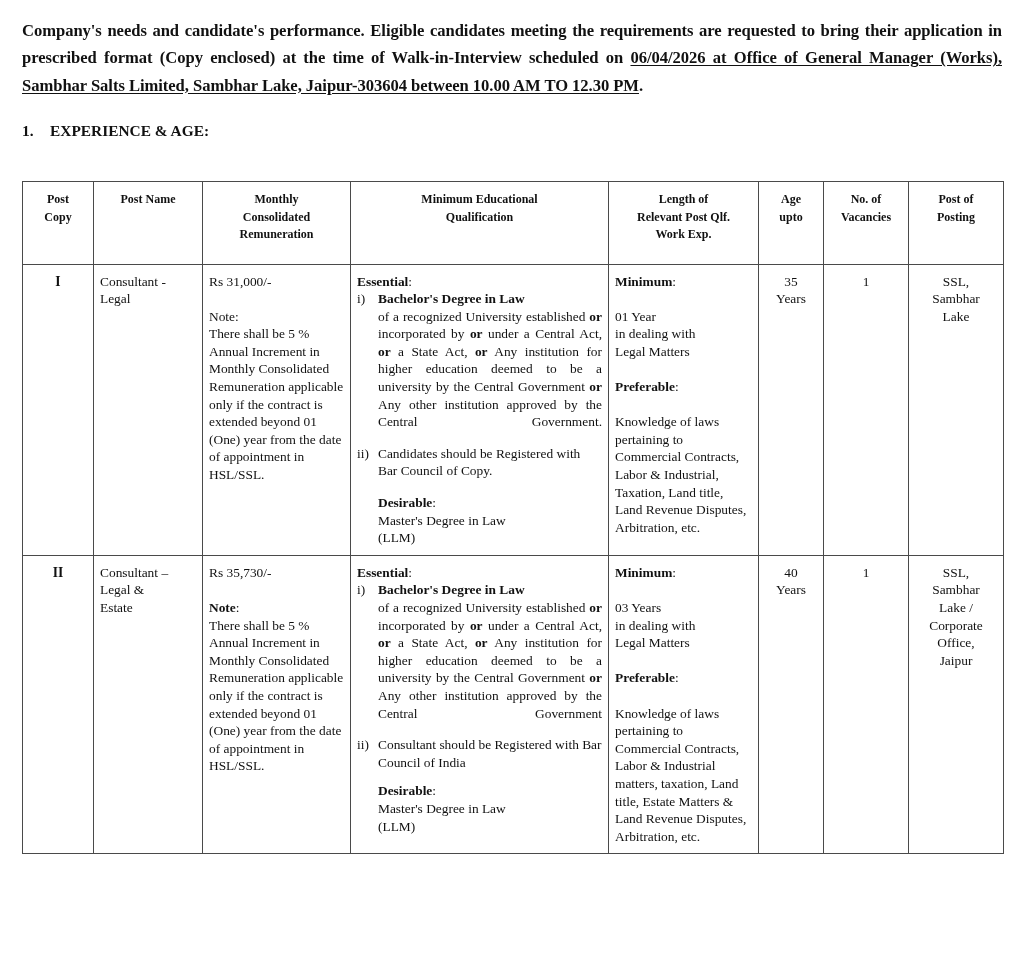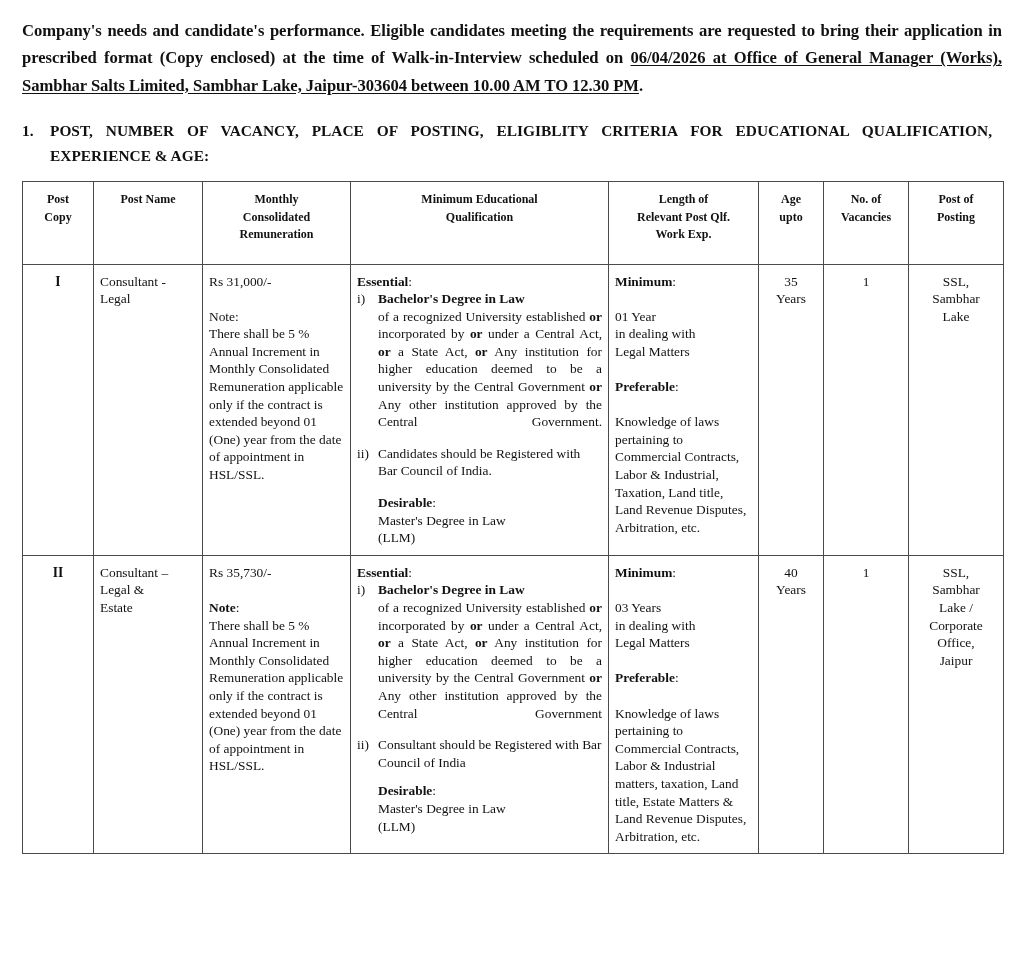--- a/index.html
+++ b/index.html
@@ -114,21 +114,21 @@
   .gap { display: block; height: 14px; }
   .gap-sm { display: block; height: 11px; }
 </style>
 </head>
 <body>
 
 <div class="page">
 
   <p class="intro"><span>Company's needs and candidate's performance. Eligible candidates meeting the requirements are requested to bring their application in prescribed format (Copy enclosed) at the time of Walk-in-Interview scheduled on </span><span class="u">06/04/2026 at Office of General Manager (Works), Sambhar Salts Limited, Sambhar Lake, Jaipur-303604 between 10.00 AM TO 12.30 PM</span><span>.</span></p>
 
-  <div class="heading"><span class="num">1.</span><span class="htext"><span class="l1">POST, NUMBER OF VACANCY, PLACE OF POSTING, ELIGIBLITY CRITERIA FOR EDUCATIONAL QUALIFICATION,</span><span class="l2">EXPERIENCE &amp; AGE:</span></span></div>
+  <div class="heading"><span class="num">1.</span><span class="htext"><span class="l2">EXPERIENCE &amp; AGE:</span></span></div>
 
   <table class="vac">
     <colgroup>
       <col class="c-code">
         <col class="c-name">
         <col class="c-rem">
         <col class="c-qual">
       <col class="c-exp">
         <col class="c-age">
         <col class="c-vac">
@@ -186,21 +186,21 @@
           <span class="blank"></span>
           <span>Note:</span><br>
           <span>There shall be 5 % Annual Increment in Monthly Consolidated Remuneration applicable only if the contract is extended beyond 01 (One) year from the date of appointment in HSL/SSL.</span>
         </td>
 
         <td class="qual">
           <span><b>Essential</b><span>:</span></span>
           <span class="qitem"><span class="mk">i)</span><b class="qlead">Bachelor's Degree in Law</b></span>
           <span class="qbody just-all"><span>of a recognized University established </span><b>or</b><span> incorporated by </span><b>or</b><span> under a Central Act, </span><b>or</b><span> a State Act, </span><b>or</b><span> Any institution for higher education deemed to be a university by the Central Government </span><b>or</b><span> Any other institution approved by the Central Government.</span></span>
           <span class="gap"></span>
-          <span class="qitem"><span class="mk">ii)</span><span>Candidates should be Registered with Bar Council of India.</span></span>
+          <span class="qitem"><span class="mk">ii)</span><span>Candidates should be Registered with Bar Council of Copy.</span></span>
           <span class="gap"></span>
           <span class="qbody"><b>Desirable</b><span>:</span><br><span>Master's Degree in Law</span><br><span>(LLM)</span></span>
         </td>
 
         <td class="exp">
           <b>Minimum</b><span>:</span>
           <span class="blank"></span>
           <span>01 Year</span><br>
           <span>in dealing with</span><br>
           <span>Legal Matters</span>

